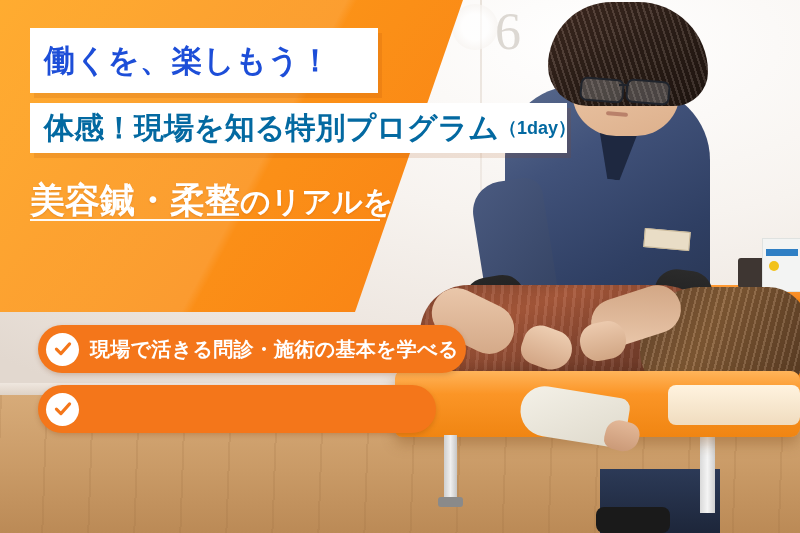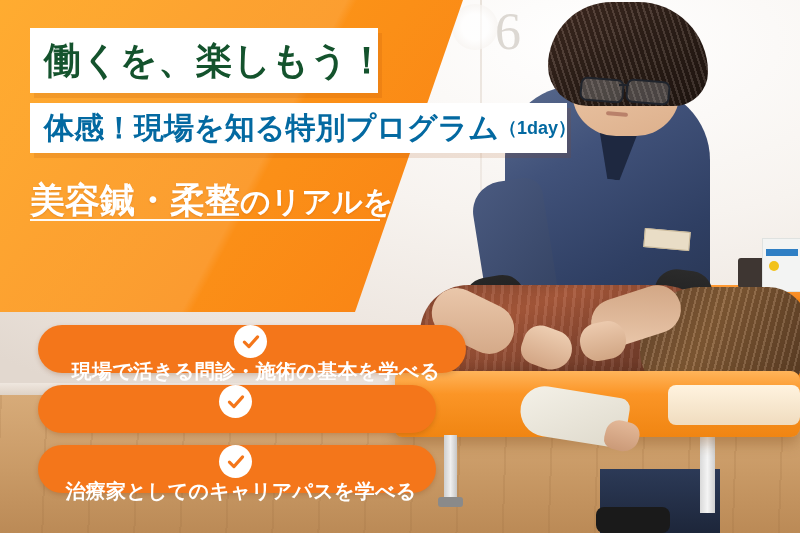--- a/index.html
+++ b/index.html
@@ -149,21 +149,21 @@
   }
 
   
   .band{
     position:absolute;background:#ffffff;display:flex;align-items:center;
     box-shadow:4px 5px 0 rgba(160,60,0,.13);
   }
   .band1{left:30px;top:28px;width:334px;height:65px;padding-left:14px;}
   .band2{left:30px;top:103px;width:523px;height:50px;padding-left:14px;}
   .band1 .txt{
-    color:#14532d;font-size:37px;font-weight:bold;letter-spacing:.5px;line-height:1;
+    color:#1d4ed8;font-size:31px;font-weight:bold;letter-spacing:.5px;line-height:1;
     white-space:nowrap;
   }
   .band2 .txt{
     color:#0369a1;font-size:30px;font-weight:bold;letter-spacing:0;line-height:1;
     white-space:nowrap;
   }
   .band2 .small{font-size:18px;}
 
   
   .sub{position:absolute;left:30px;top:182px;width:350px;color:#fff;}
@@ -174,21 +174,20 @@
     text-shadow:0 1px 2px rgba(170,70,0,.25);
   }
   .sub-line .big{font-size:35px;font-weight:bold;}
   .sub-line .mid{font-size:30px;font-weight:bold;}
 
   
   .pill{
     position:absolute;left:38px;height:48px;border-radius:24px;
     background:#f4761a;display:flex;align-items:center;padding-left:8px;
     box-shadow:0 2px 5px rgba(120,50,0,.22);
-    flex-direction:column;
   }
   .p1{top:325px;width:420px;}
   .p2{top:385px;width:390px;}
   .p3{top:445px;width:390px;}
   .check{
     width:33px;height:33px;border-radius:50%;background:#fff;flex:0 0 33px;
     display:flex;align-items:center;justify-content:center;margin-right:11px;
   }
   .check svg{display:block;}
   .pill .ptxt{color:#fff;font-size:20px;font-weight:bold;white-space:nowrap;letter-spacing:.3px;}
@@ -279,22 +278,14 @@
   </div>
 
   <div class="pill p2">
     <span class="check">
       <svg width="20" height="20" viewBox="0 0 20 20">
           <path d="M3.4 10.2 L7.9 14.6 L16.6 4.9" fill="none" stroke="#f4761a" stroke-width="3.1" stroke-linecap="round" stroke-linejoin="round"></path>
         </svg>
     </span>
   </div>
 
-  <div class="pill p3">
-    <span class="check">
-      <svg width="20" height="20" viewBox="0 0 20 20">
-          <path d="M3.4 10.2 L7.9 14.6 L16.6 4.9" fill="none" stroke="#f4761a" stroke-width="3.1" stroke-linecap="round" stroke-linejoin="round"></path>
-        </svg>
-    </span>
-    <span class="ptxt">治療家としてのキャリアパスを学べる</span>
-  </div>
 
 </div>
 
 </body></html>

